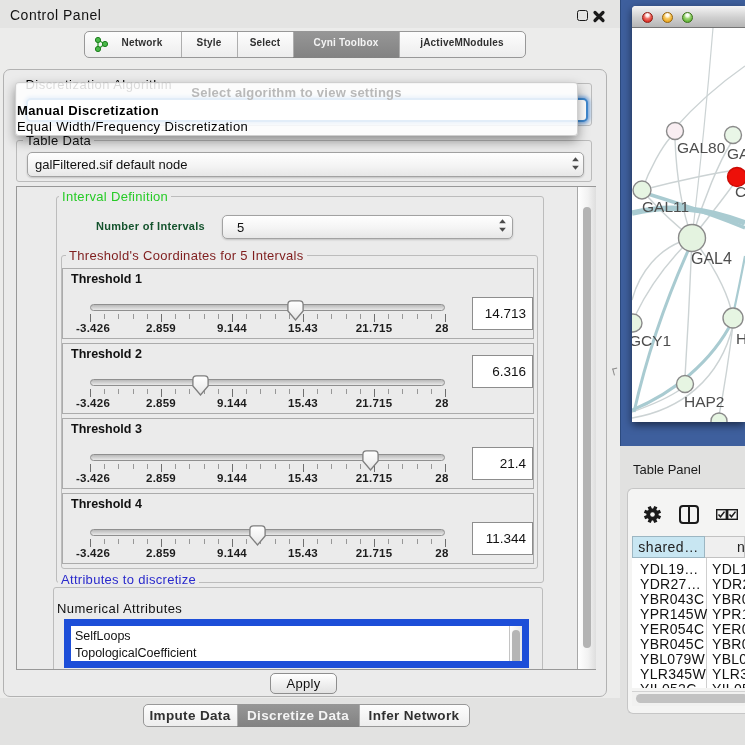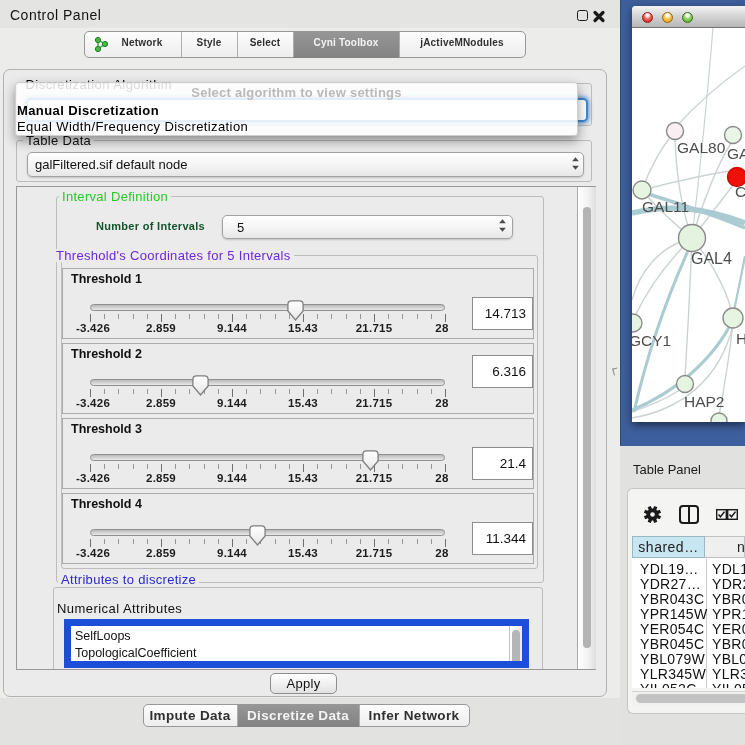--- a/index.html
+++ b/index.html
@@ -67,21 +67,21 @@
 <div class="ab" style="left:39px;top:9px;width:488px;height:387px;border:1px solid #bcbcbc;border-radius:3px"></div>
 <div class="gtitle" style="left:42px;top:3px;color:#26cb26">Interval Definition</div>
 <div class="ab" style="left:79px;top:33px;font-weight:bold;font-size:11px;letter-spacing:0.3px;color:#14532d">Number of Intervals</div>
 <div class="combo" style="left:205px;top:28px;width:291px;height:24px"></div>
 <div class="ctext" style="left:220px;top:33px">5</div>
 <svg class="updn" style="left:481px;top:31px" width="10" height="17" viewBox="0 0 10 17">
       <path d="M1.2 6 L5 1.5 L8.8 6 Z" fill="#4b4b4b"></path>
       <path d="M1.2 11 L5 15.5 L8.8 11 Z" fill="#4b4b4b"></path>
     </svg>
 <div class="ab" style="left:44px;top:68px;width:477px;height:314px;border:1px solid #bcbcbc;border-radius:3px"></div>
-<div class="gtitle" style="left:36px;top:62px;color:#6d28d9">Threshold's Coordinates for 5 Intervals</div>
+<div class="gtitle" style="left:49px;top:62px;color:#7f1d1d">Threshold's Coordinates for 5 Intervals</div>
 <div class="trow" style="left:45px;top:81px;width:472px;height:71px"></div>
 <div class="tlab" style="left:54px;top:85px">Threshold 1</div>
 <div class="track" style="left:73px;top:117px;width:355px"></div>
 <div class="ticks" style="left:73px;top:127px;width:356px"></div>
 <div class="mtick" style="left:73px;top:127px"></div>
 <div class="mtick" style="left:144px;top:127px"></div>
 <div class="mtick" style="left:215px;top:127px"></div>
 <div class="mtick" style="left:286px;top:127px"></div>
 <div class="mtick" style="left:357px;top:127px"></div>
 <div class="mtick" style="left:428px;top:127px"></div>

